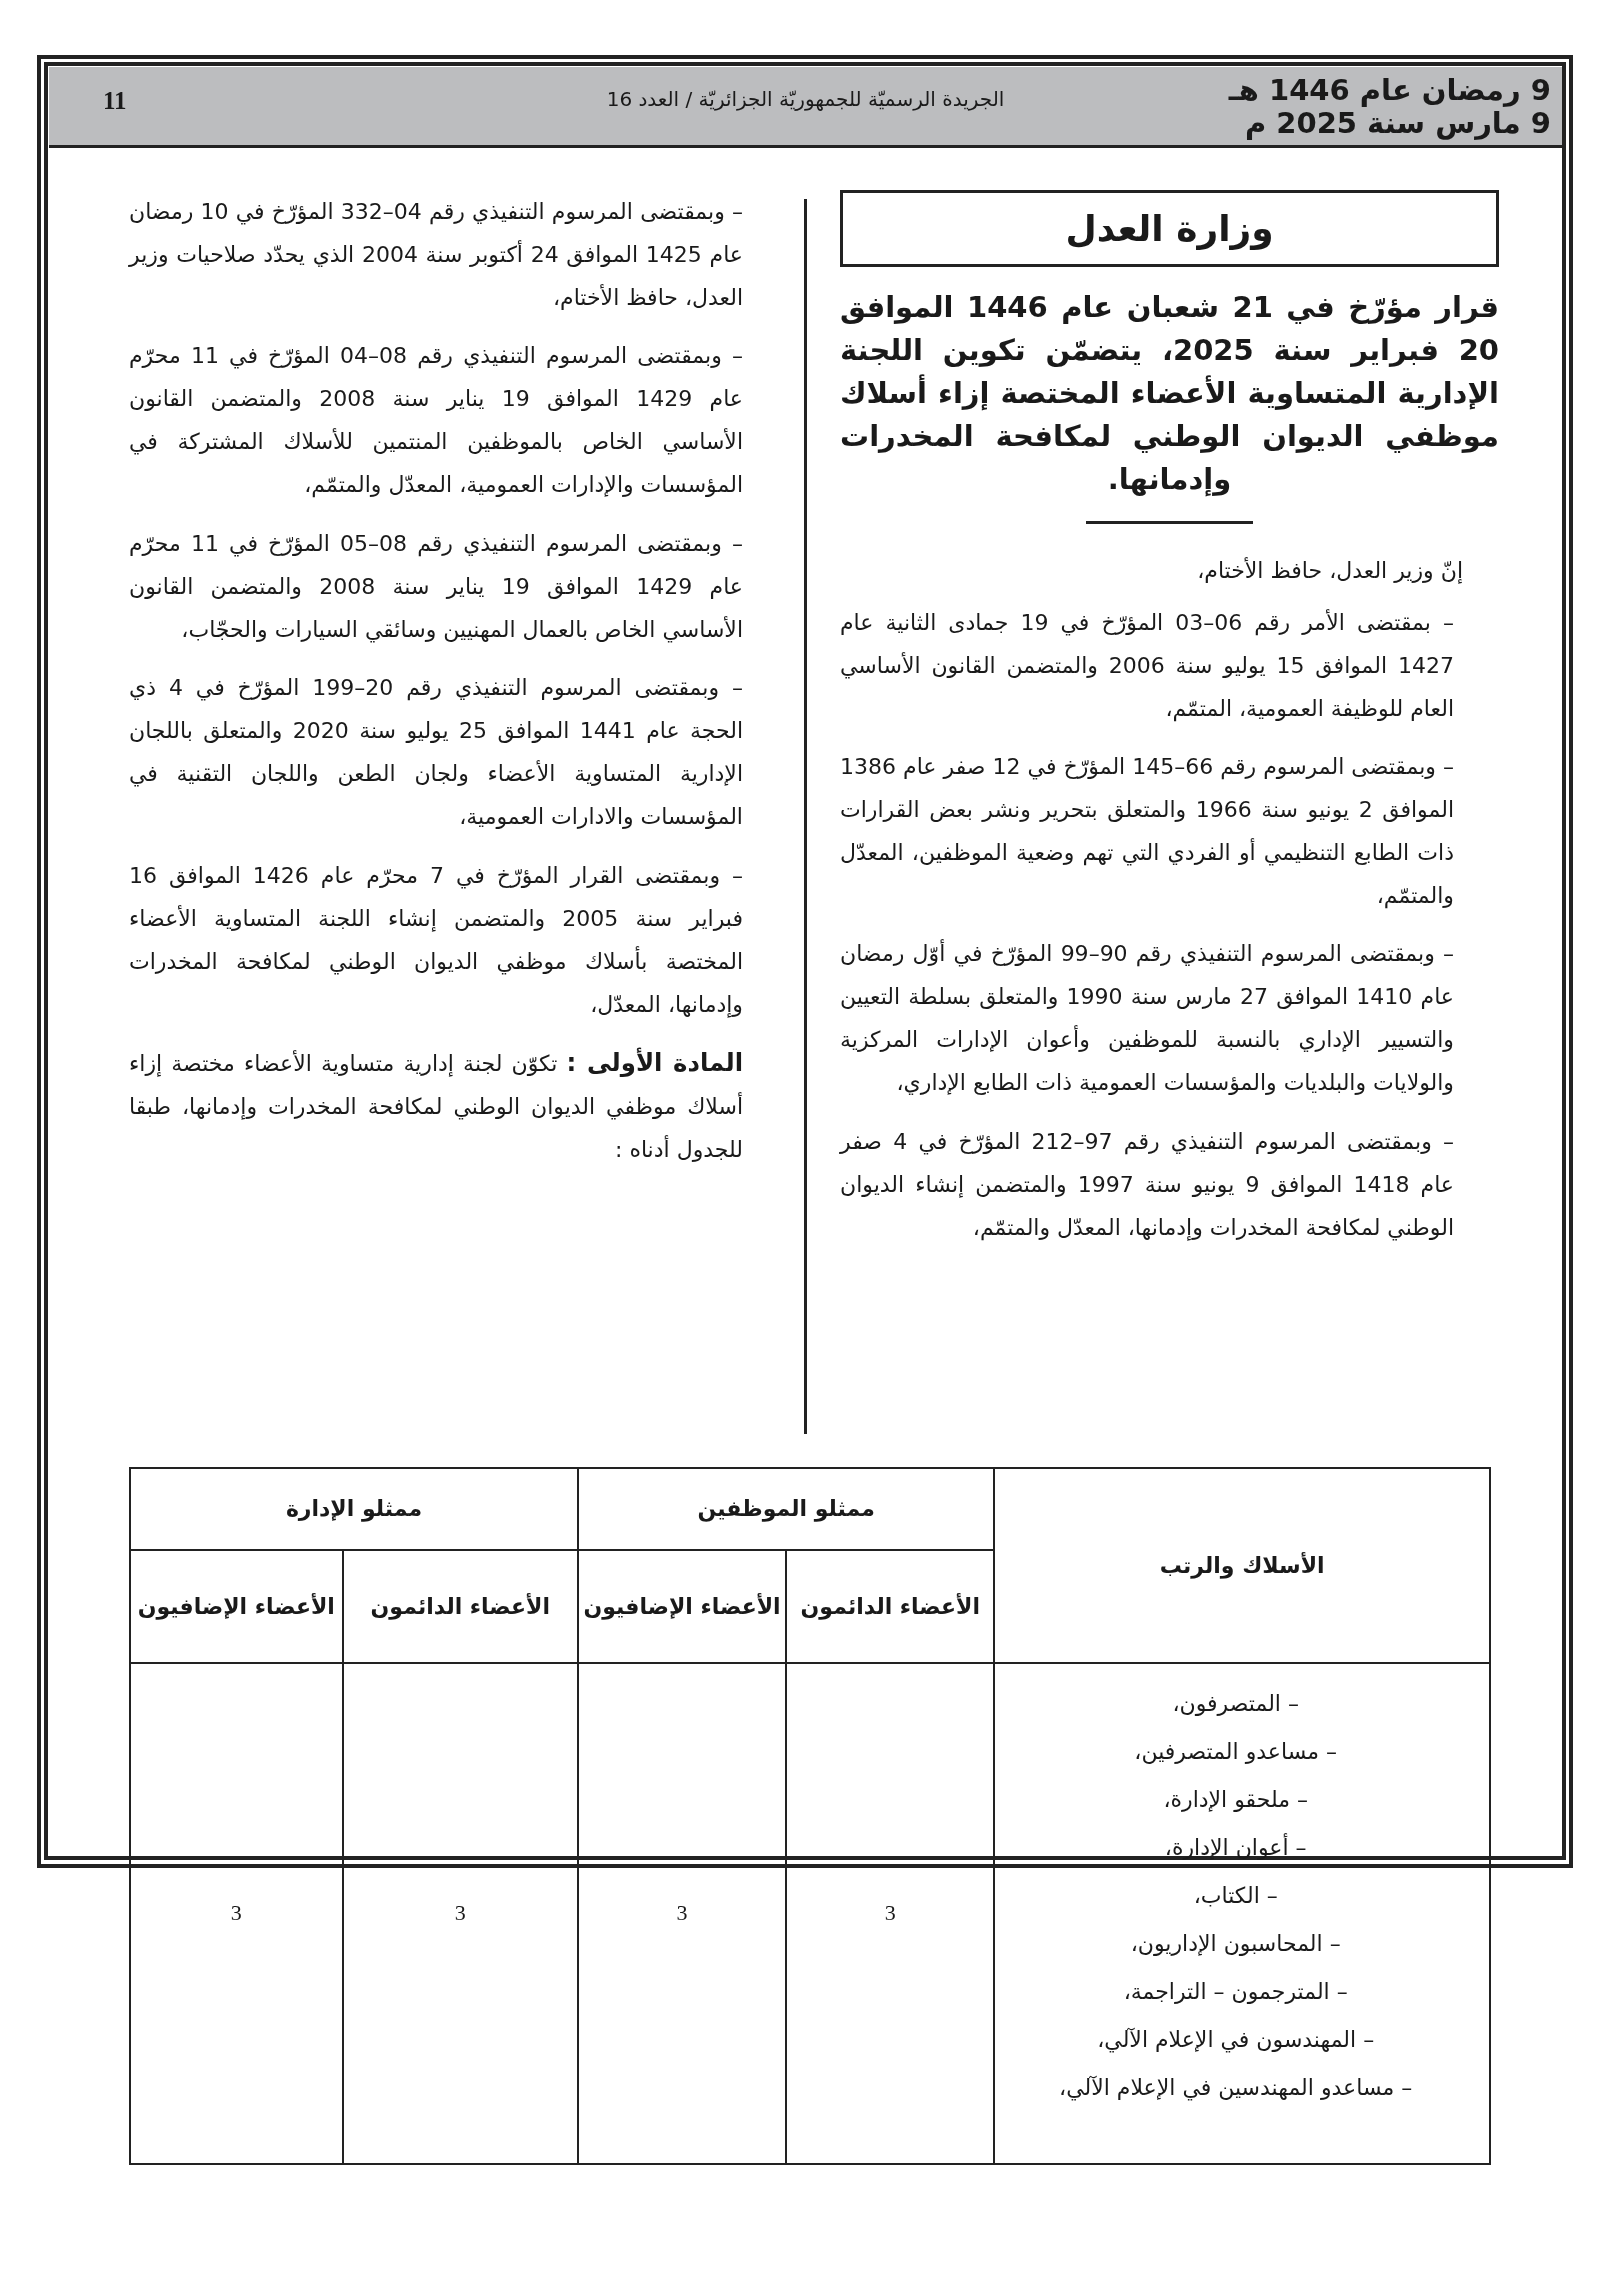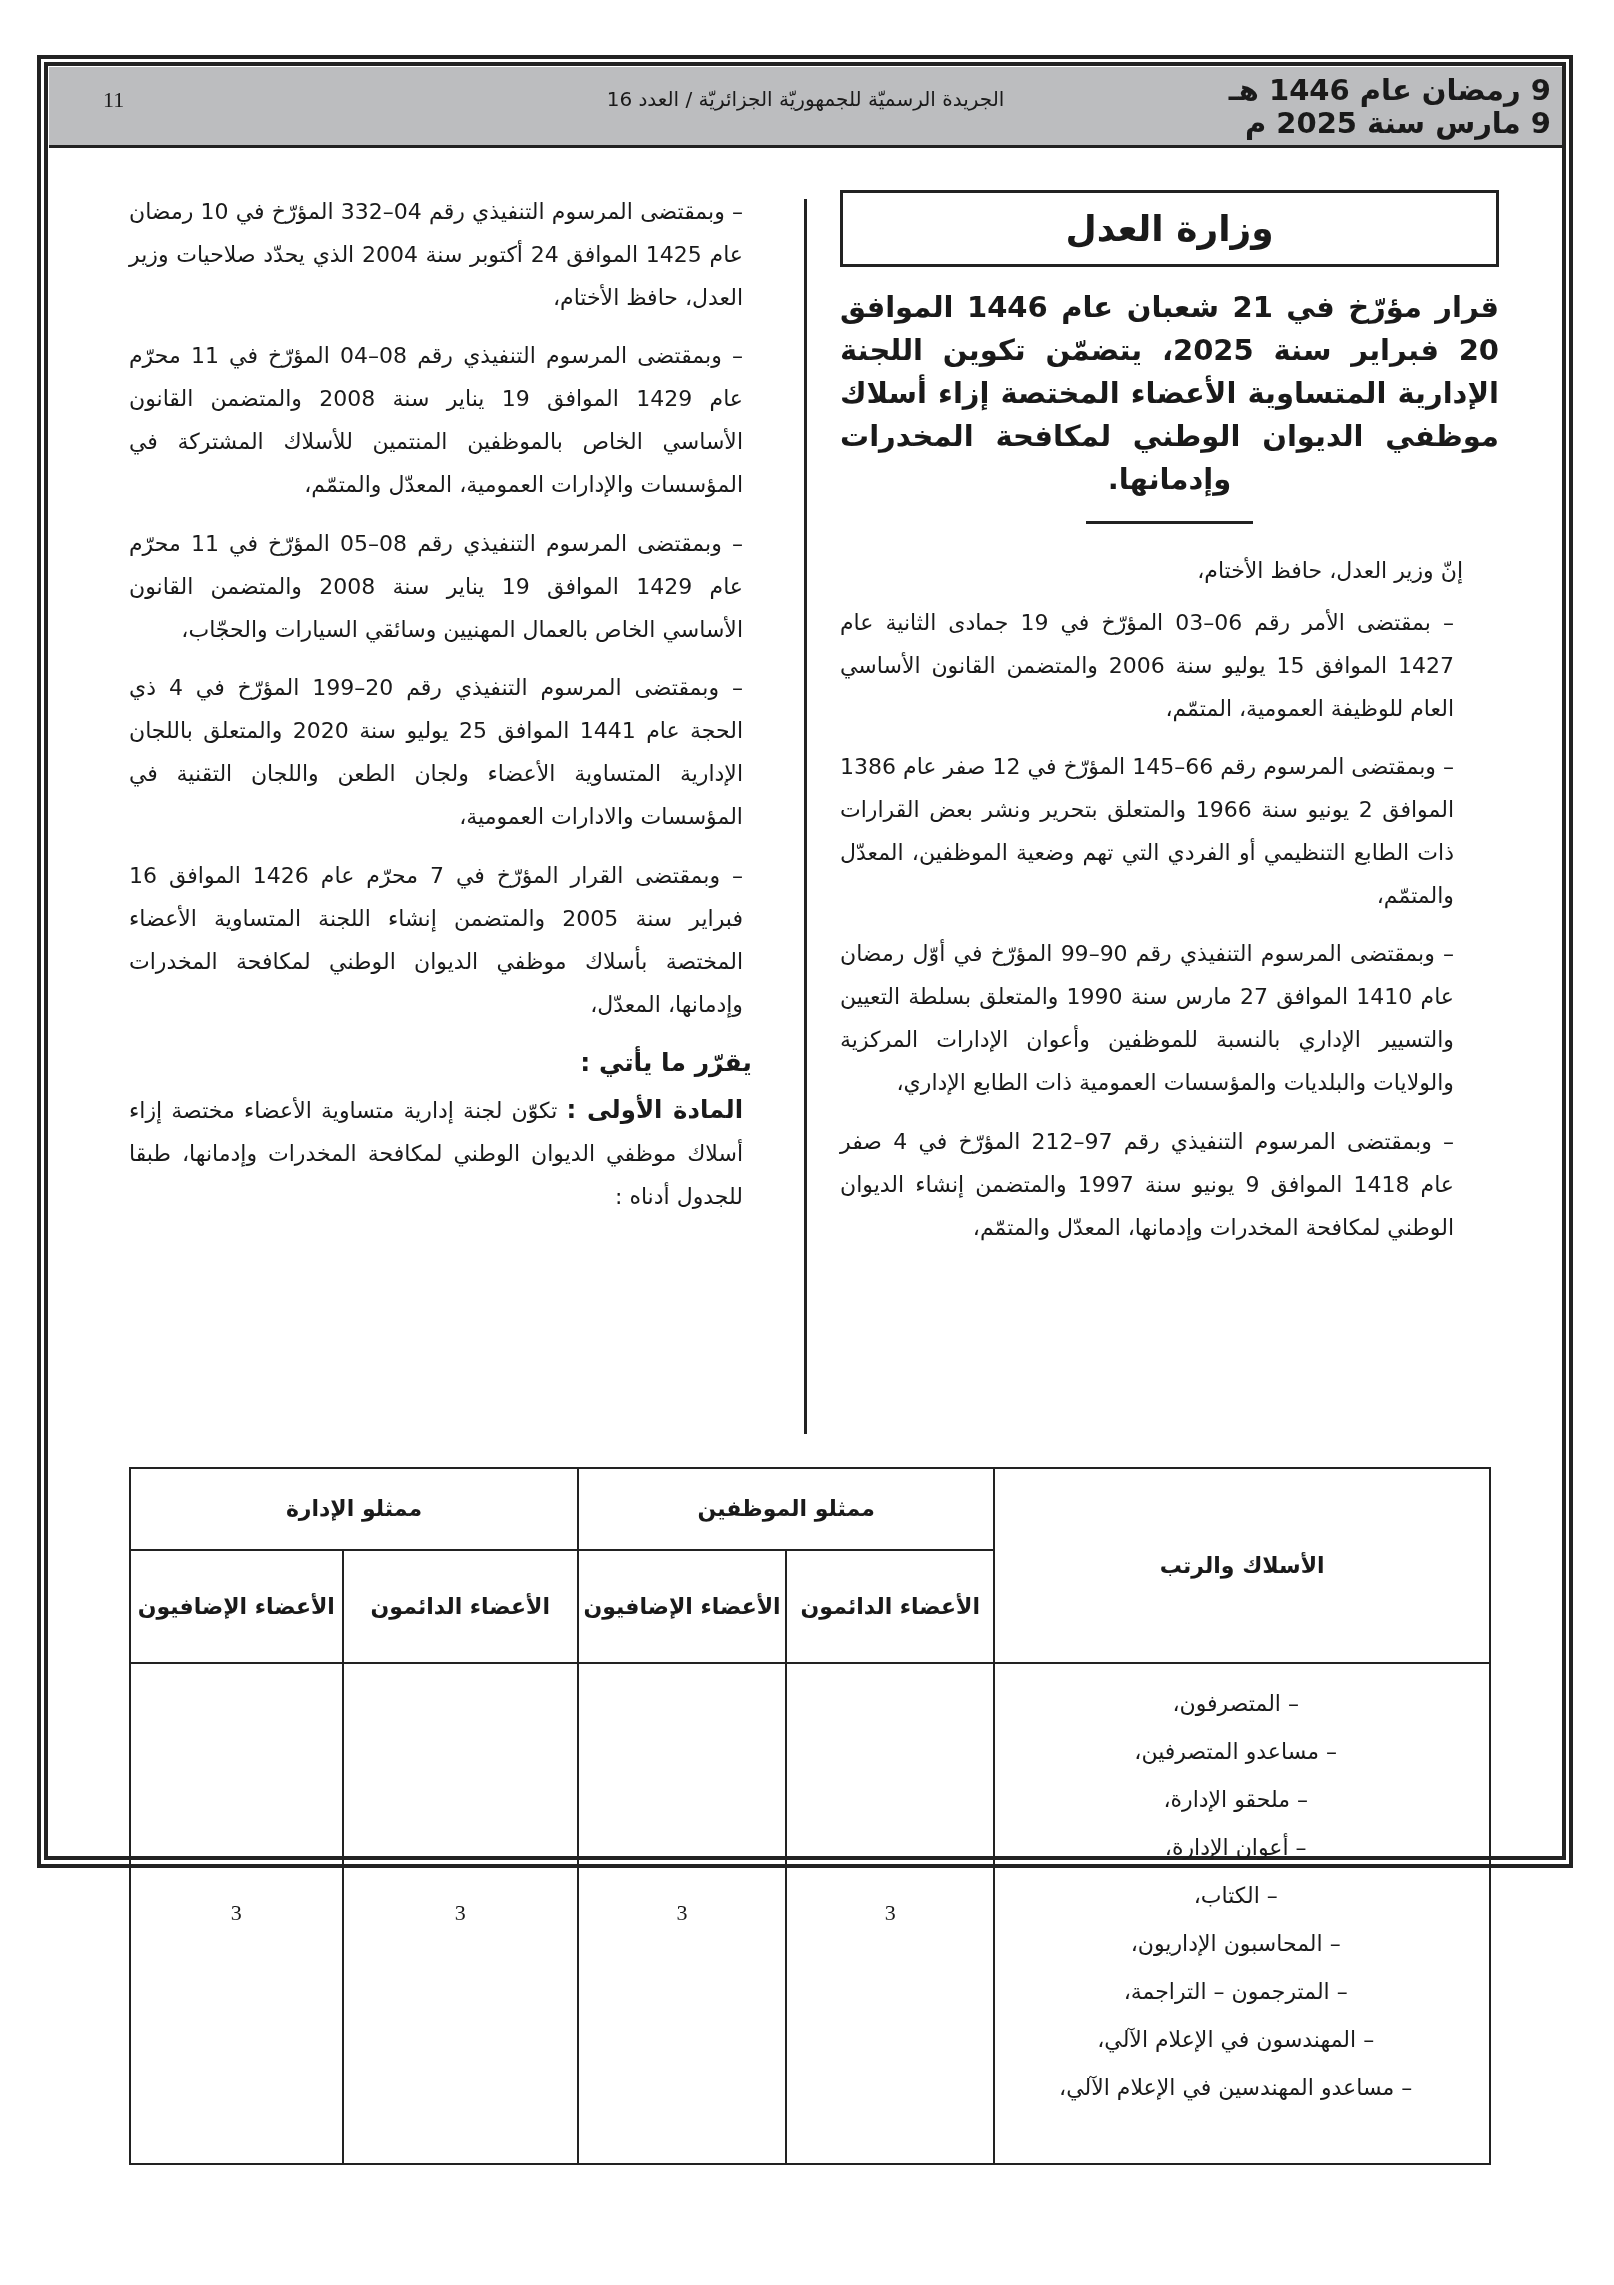--- a/index.html
+++ b/index.html
@@ -4,21 +4,21 @@
 <style>
   html, body { margin:0; padding:0; background:#ffffff; }
   body { width:1615px; height:2285px; position:relative; font-family:"DejaVu Sans", sans-serif; color:#1a1a1a; }
 
   .outer-frame { position:absolute; left:37px; top:55px; width:1536px; height:1813px; border:4.5px solid #222; box-sizing:border-box; }
   .inner-frame { position:absolute; left:44px; top:62px; width:1522px; height:1798px; border:4.5px solid #222; box-sizing:border-box; }
 
   .header { position:absolute; left:49px; top:67px; width:1513px; height:81px; background:#bcbdbf; border-bottom:3.6px solid #222; box-sizing:border-box; }
   .header .date { position:absolute; right:11px; top:7.2px; font-weight:bold; font-size:29px; line-height:33px; text-align:right; }
   .header .title { position:absolute; left:0; right:0; top:20px; text-align:center; font-weight:normal; font-size:20px; }
-  .header .pageno { position:absolute; left:54px; top:20px; font-family:"Liberation Serif", serif; font-weight:normal; font-size:22px; direction:ltr; }
+  .header .pageno { position:absolute; left:54px; top:20px; font-family:"Liberation Serif", serif; font-weight:bold; font-size:25px; direction:ltr; }
 
   .col { position:absolute; top:190px; font-size:22px; line-height:43px; text-align:justify; text-align-last:right; }
   .col-right { right:116px; width:659px; }
   .col-left { left:129px; width:659px; }
   .col-divider { position:absolute; left:804px; top:199px; width:2.7px; height:1235px; background:#222; }
 
   .ministry-box { border:3.6px solid #222; height:71px; display:flex; align-items:center; justify-content:center; font-size:36px; font-weight:bold; margin-bottom:19px; }
   .decision-title { font-weight:bold; font-size:29px; line-height:43px; text-align:justify; text-align-last:center; }
   .short-rule { width:167px; height:2.7px; background:#222; margin:20px auto 25px auto; }
 
@@ -65,21 +65,20 @@
 </div>
 
 <div class="col-divider"></div>
 
 <div class="col col-left">
   <div class="para indent">– وبمقتضى المرسوم التنفيذي رقم 04–332 المؤرّخ في 10 رمضان عام 1425 الموافق 24 أكتوبر سنة 2004 الذي يحدّد صلاحيات وزير العدل، حافظ الأختام،</div>
   <div class="para indent">– وبمقتضى المرسوم التنفيذي رقم 08–04 المؤرّخ في 11 محرّم عام 1429 الموافق 19 يناير سنة 2008 والمتضمن القانون الأساسي الخاص بالموظفين المنتمين للأسلاك المشتركة في المؤسسات والإدارات العمومية، المعدّل والمتمّم،</div>
   <div class="para indent">– وبمقتضى المرسوم التنفيذي رقم 08–05 المؤرّخ في 11 محرّم عام 1429 الموافق 19 يناير سنة 2008 والمتضمن القانون الأساسي الخاص بالعمال المهنيين وسائقي السيارات والحجّاب،</div>
   <div class="para indent">– وبمقتضى المرسوم التنفيذي رقم 20–199 المؤرّخ في 4 ذي الحجة عام 1441 الموافق 25 يوليو سنة 2020 والمتعلق باللجان الإدارية المتساوية الأعضاء ولجان الطعن واللجان التقنية في المؤسسات والادارات العمومية،</div>
   <div class="para indent">– وبمقتضى القرار المؤرّخ في 7 محرّم عام 1426 الموافق 16 فبراير سنة 2005 والمتضمن إنشاء اللجنة المتساوية الأعضاء المختصة بأسلاك موظفي الديوان الوطني لمكافحة المخدرات وإدمانها، المعدّل،</div>
-  <div class="decree-heading">يقرّر ما يأتي :</div>
   <div class="para indent">
     <span class="article-label">المادة الأولى :</span>
     <span>تكوّن لجنة إدارية متساوية الأعضاء مختصة إزاء أسلاك موظفي الديوان الوطني لمكافحة المخدرات وإدمانها، طبقا للجدول أدناه :</span>
   </div>
 </div>
 
 <table class="grid">
   <colgroup>
     <col style="width:457px">
     <col style="width:192px">

